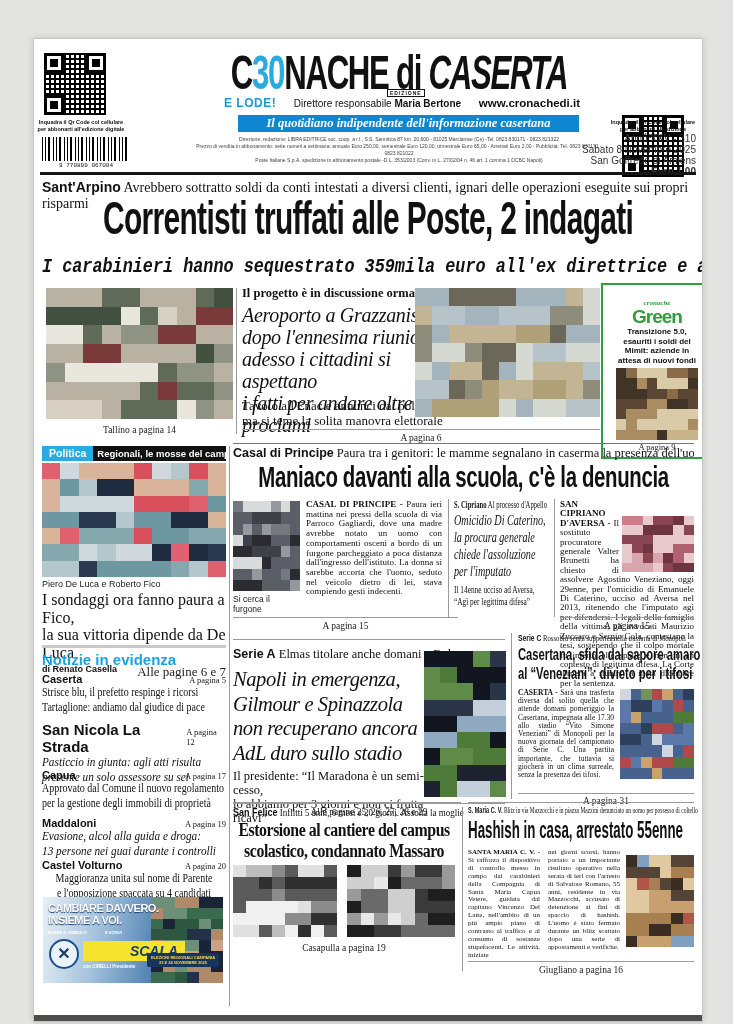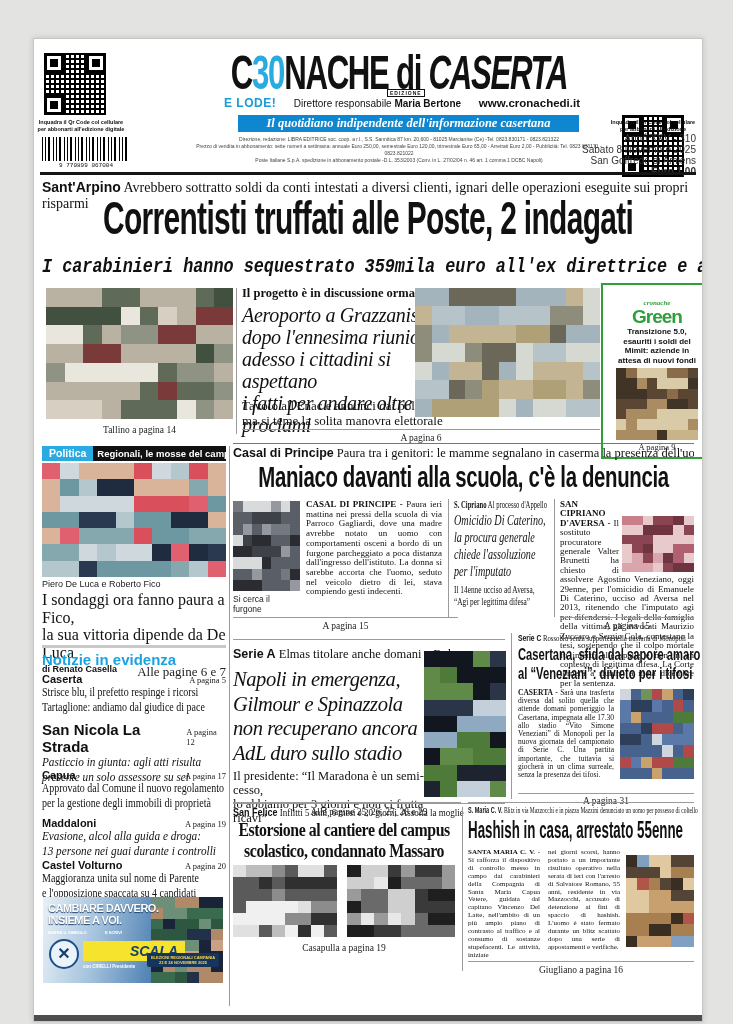--- a/index.html
+++ b/index.html
@@ -602,21 +602,21 @@
 per la gestione degli immobili di proprietà</div>
   </div>
   <div class="abs" style="left:8px;top:778px;width:184px;">
     <div style="display:flex;justify-content:space-between;align-items:baseline;">
         <span class="sans" style="font-size:11px;font-weight:bold;">Maddaloni</span>
         <span class="pageref" style="font-size:8.5px;">A pagina 19</span>
       </div>
     <div class="prelines sq90" style="font-size:12.5px;font-style:italic;line-height:14.5px;white-space:pre;">Evasione, alcol alla guida e droga:
 13 persone nei guai durante i controlli</div>
   </div>
-  <div class="abs" style="left:8px;top:820px;width:184px;">
+  <div class="abs" style="left:8px;top:820px;width:184px;text-align:center;">
     <div style="display:flex;justify-content:space-between;align-items:baseline;">
         <span class="sans" style="font-size:11px;font-weight:bold;">Castel Volturno</span>
         <span class="pageref" style="font-size:8.5px;">A pagina 20</span>
       </div>
     <div class="prelines sq80" style="font-size:12.5px;line-height:14.5px;white-space:pre;">Maggioranza unita sul nome di Parente
 e l'opposizione spaccata su 4 candidati</div>
   </div>
 
   <div class="abs" style="left:9px;top:858px;width:180px;height:86px;background:linear-gradient(100deg,#e8f0f6 0%,#a6c4de 30%,#4a7db0 65%,#274e7e 100%);overflow:hidden;">
     <div class="photo" style="position:absolute;right:0;top:0;width:72px;height:86px;">

